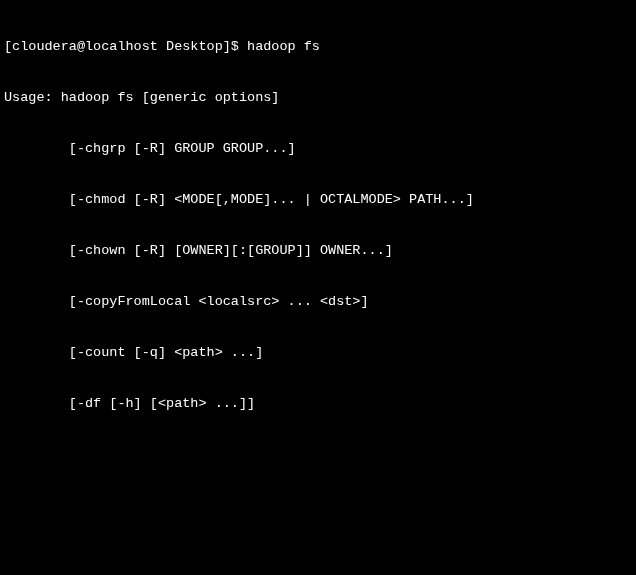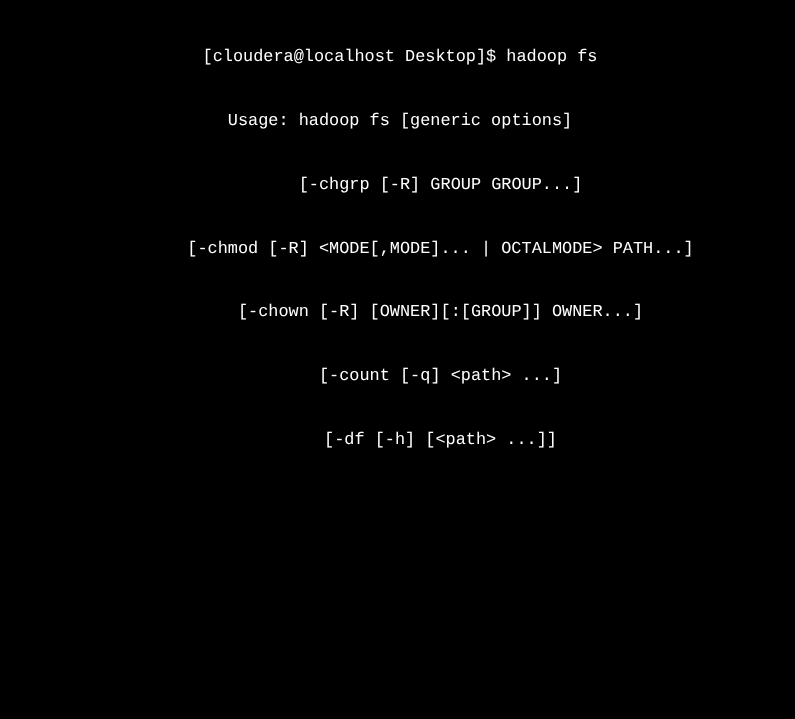--- a/index.html
+++ b/index.html
@@ -11,31 +11,32 @@
     font-size: 13.5px;
     line-height: 17px;
     width: 636px;
     height: 575px;
     overflow: hidden;
   }
   .terminal {
     padding: 4px 0 0 4px;
     white-space: pre;
   }
-  .line { white-space: pre; text-align: center; }
+  .line { white-space: pre; }
 </style>
 </head>
 <body>
 
 <div class="terminal">
   <div class="line">[cloudera@localhost Desktop]$ hadoop fs</div>
   <div class="line">Usage: hadoop fs [generic options]</div>
   <div class="line">        [-chgrp [-R] GROUP GROUP...]</div>
   <div class="line">        [-chmod [-R] &lt;MODE[,MODE]... | OCTALMODE&gt; PATH...]</div>
   <div class="line">        [-chown [-R] [OWNER][:[GROUP]] OWNER...]</div>
+  <div class="line">        [-copyFromLocal &lt;localsrc&gt; ... &lt;dst&gt;]</div>
   <div class="line">        [-count [-q] &lt;path&gt; ...]</div>
   <div class="line">        [-df [-h] [&lt;path&gt; ...]]</div>
   
   
   
   
   
   
   
   

